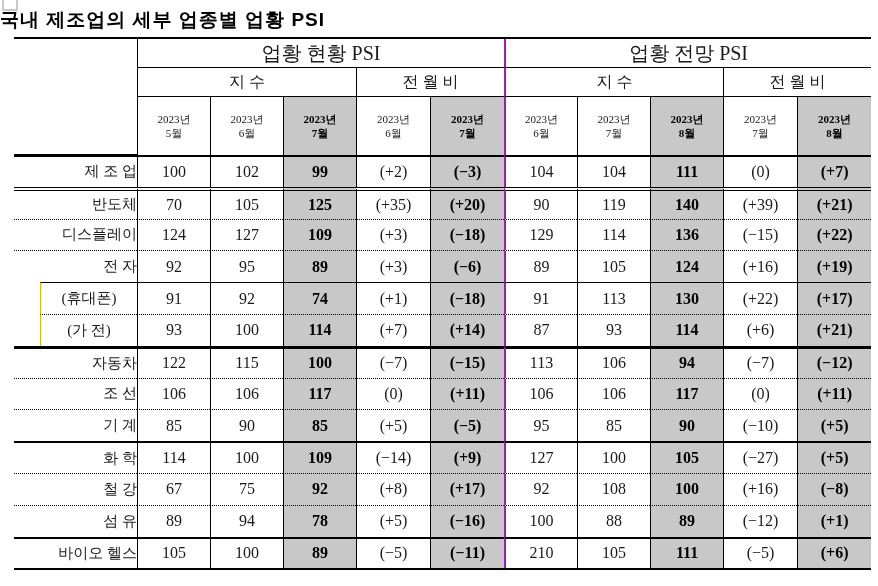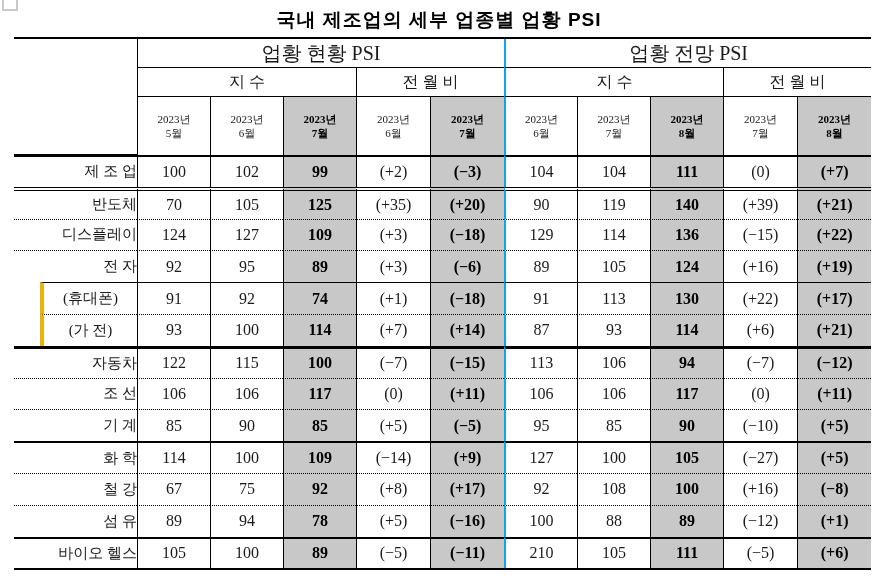--- a/index.html
+++ b/index.html
@@ -7,58 +7,58 @@
     position:relative; width:878px; height:586px; background:#fff;
     font-family:"Liberation Serif","DejaVu Serif",serif; color:#111;
     overflow:hidden;
   }
   .corner-artifact {
     position:absolute; left:2px; top:0; width:12px; height:9px;
     border-left:2px solid #c9c9c9; border-right:2px solid #c9c9c9;
     border-bottom:2px solid #c9c9c9;
   }
   .title {
-    padding-top:7px; height:30px; text-align:center;
+    padding-top:7px; height:30px; 
     font-family:"Liberation Sans","DejaVu Sans",sans-serif;
     font-size:19px; font-weight:bold; letter-spacing:1px; color:#000;
   }
   table.psi {
     border-collapse:separate; border-spacing:0; table-layout:fixed;
     width:857px; margin-left:14px;
     border-top:2px solid #000; border-bottom:2px solid #000;
   }
   th, td {
     box-sizing:border-box; padding:0; margin:0;
     text-align:center; vertical-align:middle; overflow:hidden;
     font-weight:normal; color:#1a1a1a; white-space:nowrap;
   }
   
   .vl  { border-left:1px solid #000; }
-  .vl2 { border-left:2px solid #0ea5e9; }
+  .vl2 { border-left:2px solid #a21caf; }
   
   tr.h1 th { height:29px; font-size:20px; border-bottom:1px solid #000; }
   tr.h2 th { height:29px; font-size:16px; border-bottom:1px solid #000; }
   tr.h3 th { height:58px; font-size:11px; line-height:1.3; }
   th.corner { border-bottom:none; }
   
   tr.bt-thick  td { border-top:2px solid #000; }
   tr.bt-xthick td { border-top:3px solid #000; }
   tr.bt-double td { border-top:4px double #000; }
   tr.bt-solid  td { border-top:1px solid #000; }
   tr.bt-dotted td { border-top:1px dotted #000; }
   tbody td { height:31.8px; font-size:16px; }
   td.label { font-size:15px;text-align:right; }
   
   .hl { background:#c8c8c8; font-weight:bold; color:#000; }
   
   tr td.sublabel { border-top:none; padding:0; }
   .subbox {
     margin-left:26px; height:31.8px; box-sizing:border-box;
     display:flex; align-items:center; justify-content:center;
-    border-left:4px solid #eab308; font-size:15px;
+    border-left:1px solid #eab308; font-size:15px;
   }
   .sb-solid  { border-top:1px solid #000; }
   .sb-dotted { border-top:1px dotted #000; }
 </style>
 </head>
 <body>
 
 <div class="page">
   <div class="corner-artifact"></div>
 

